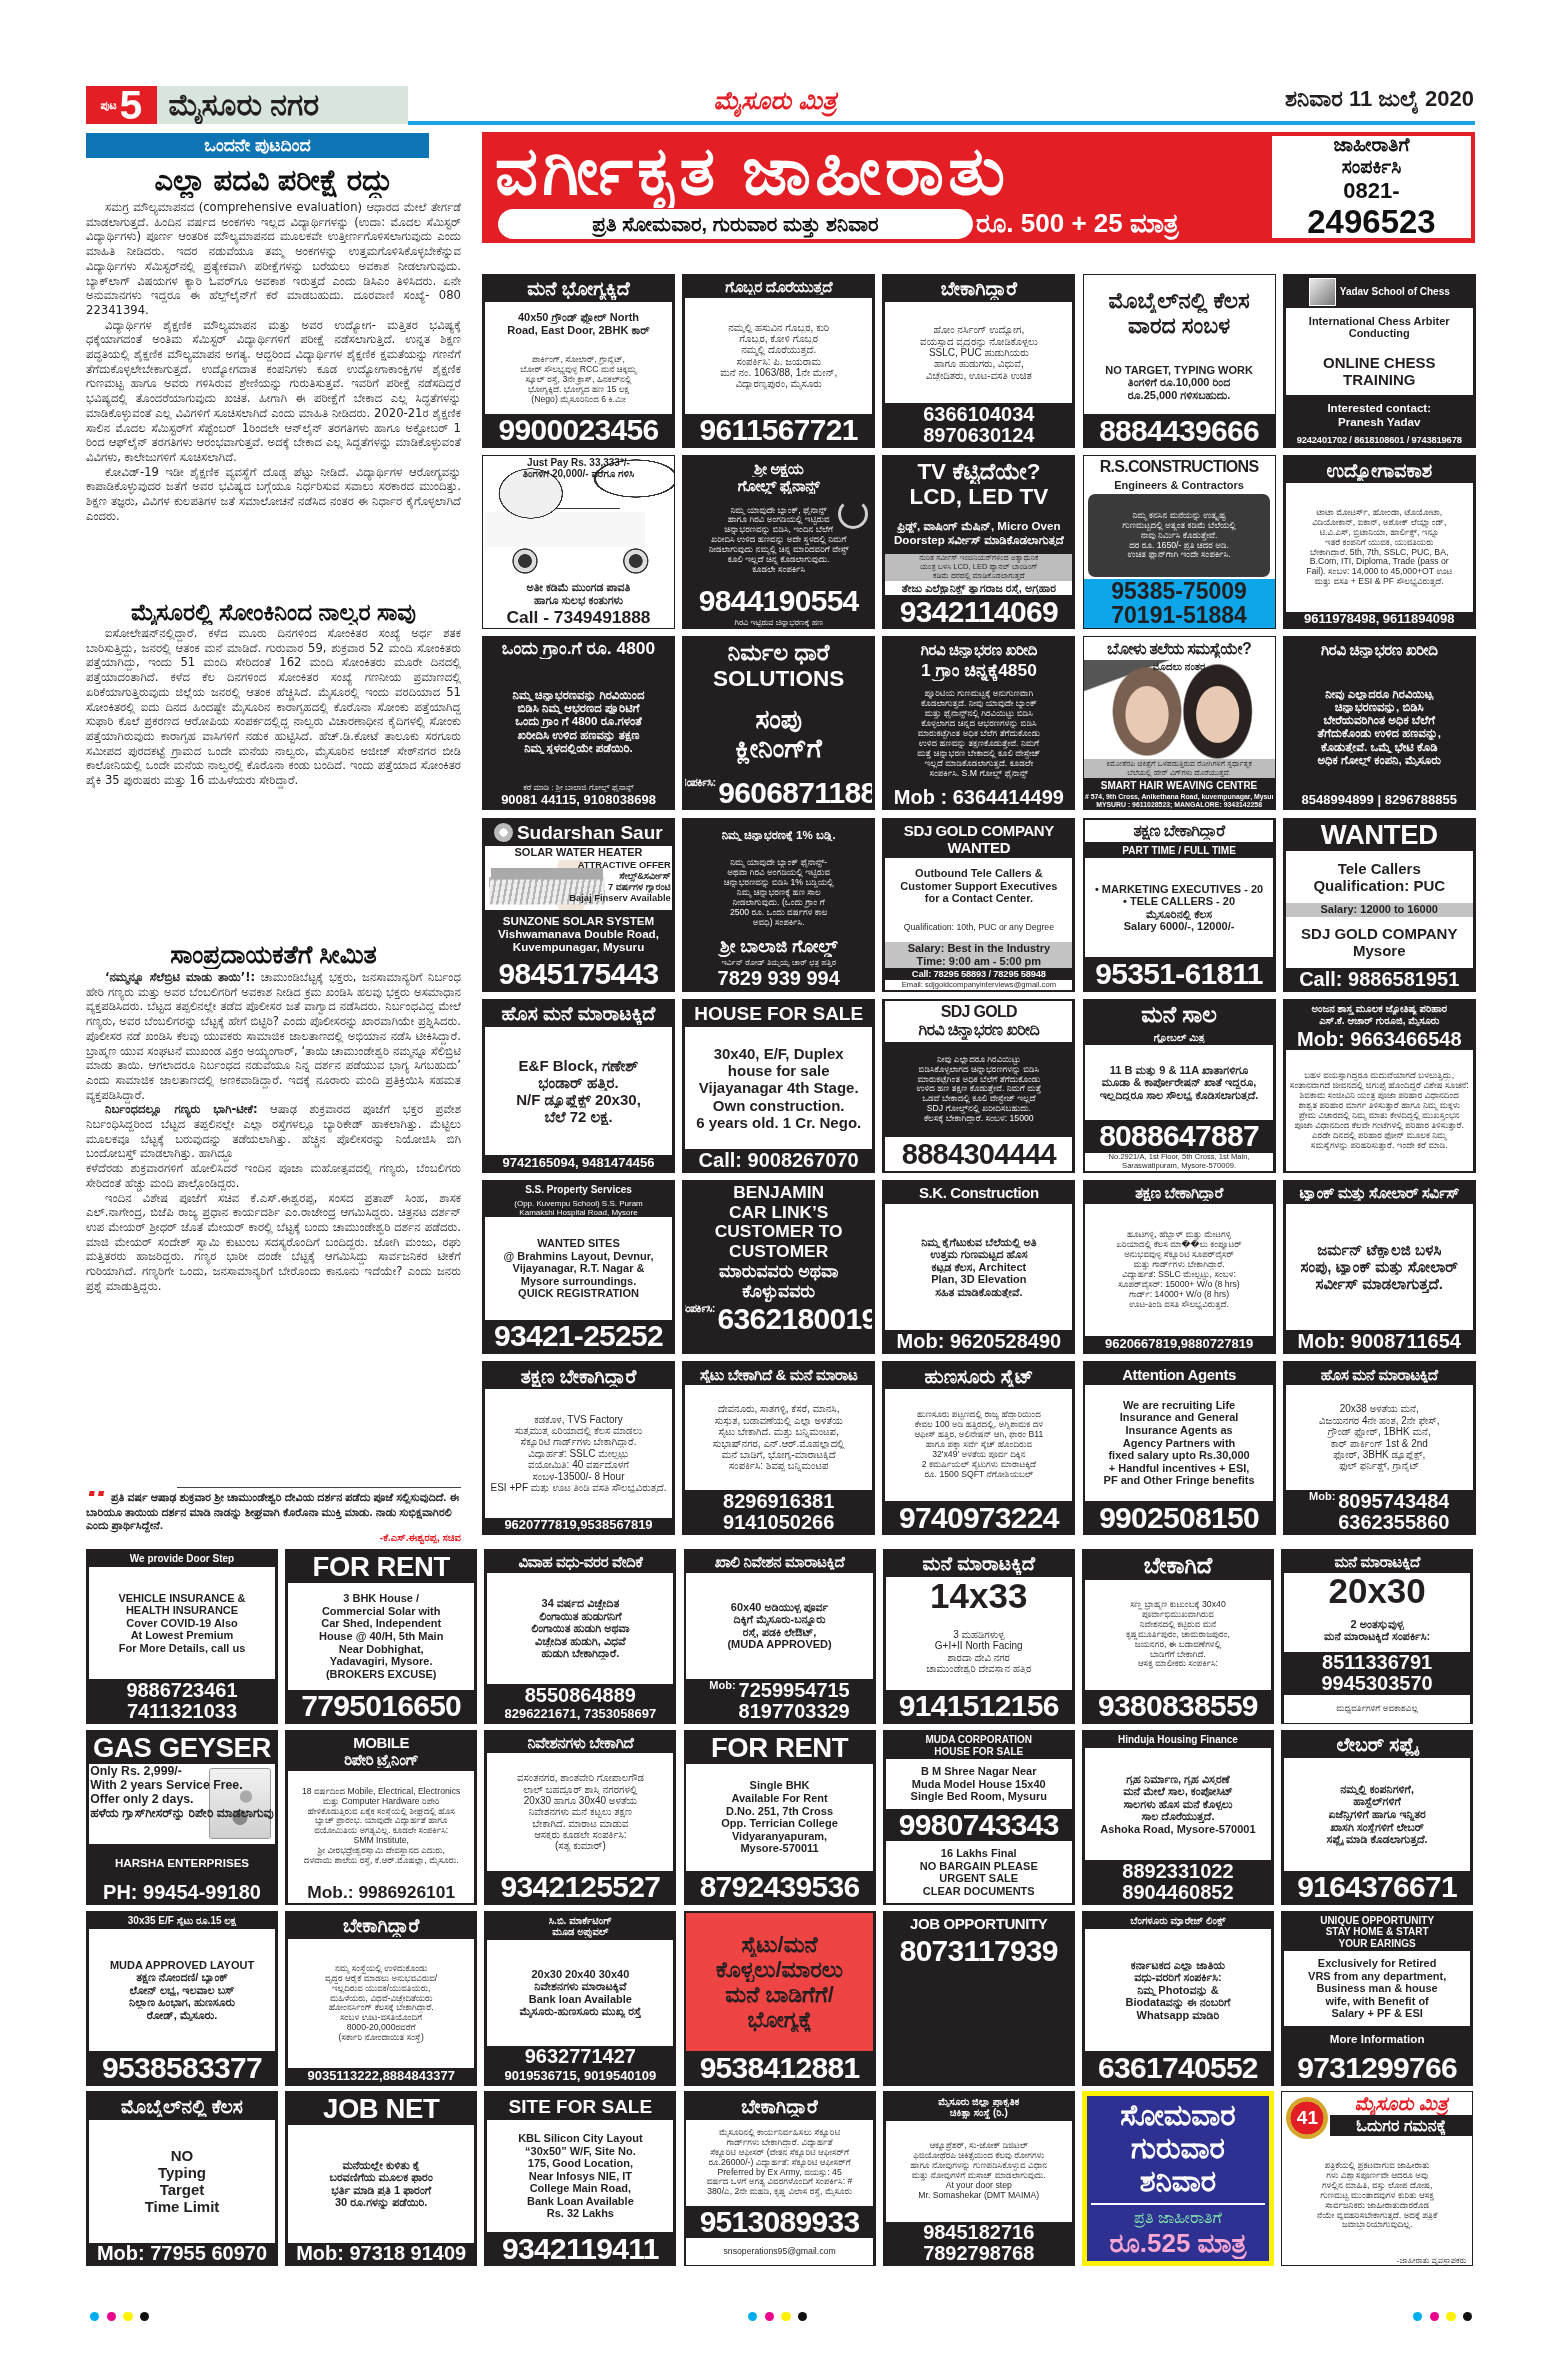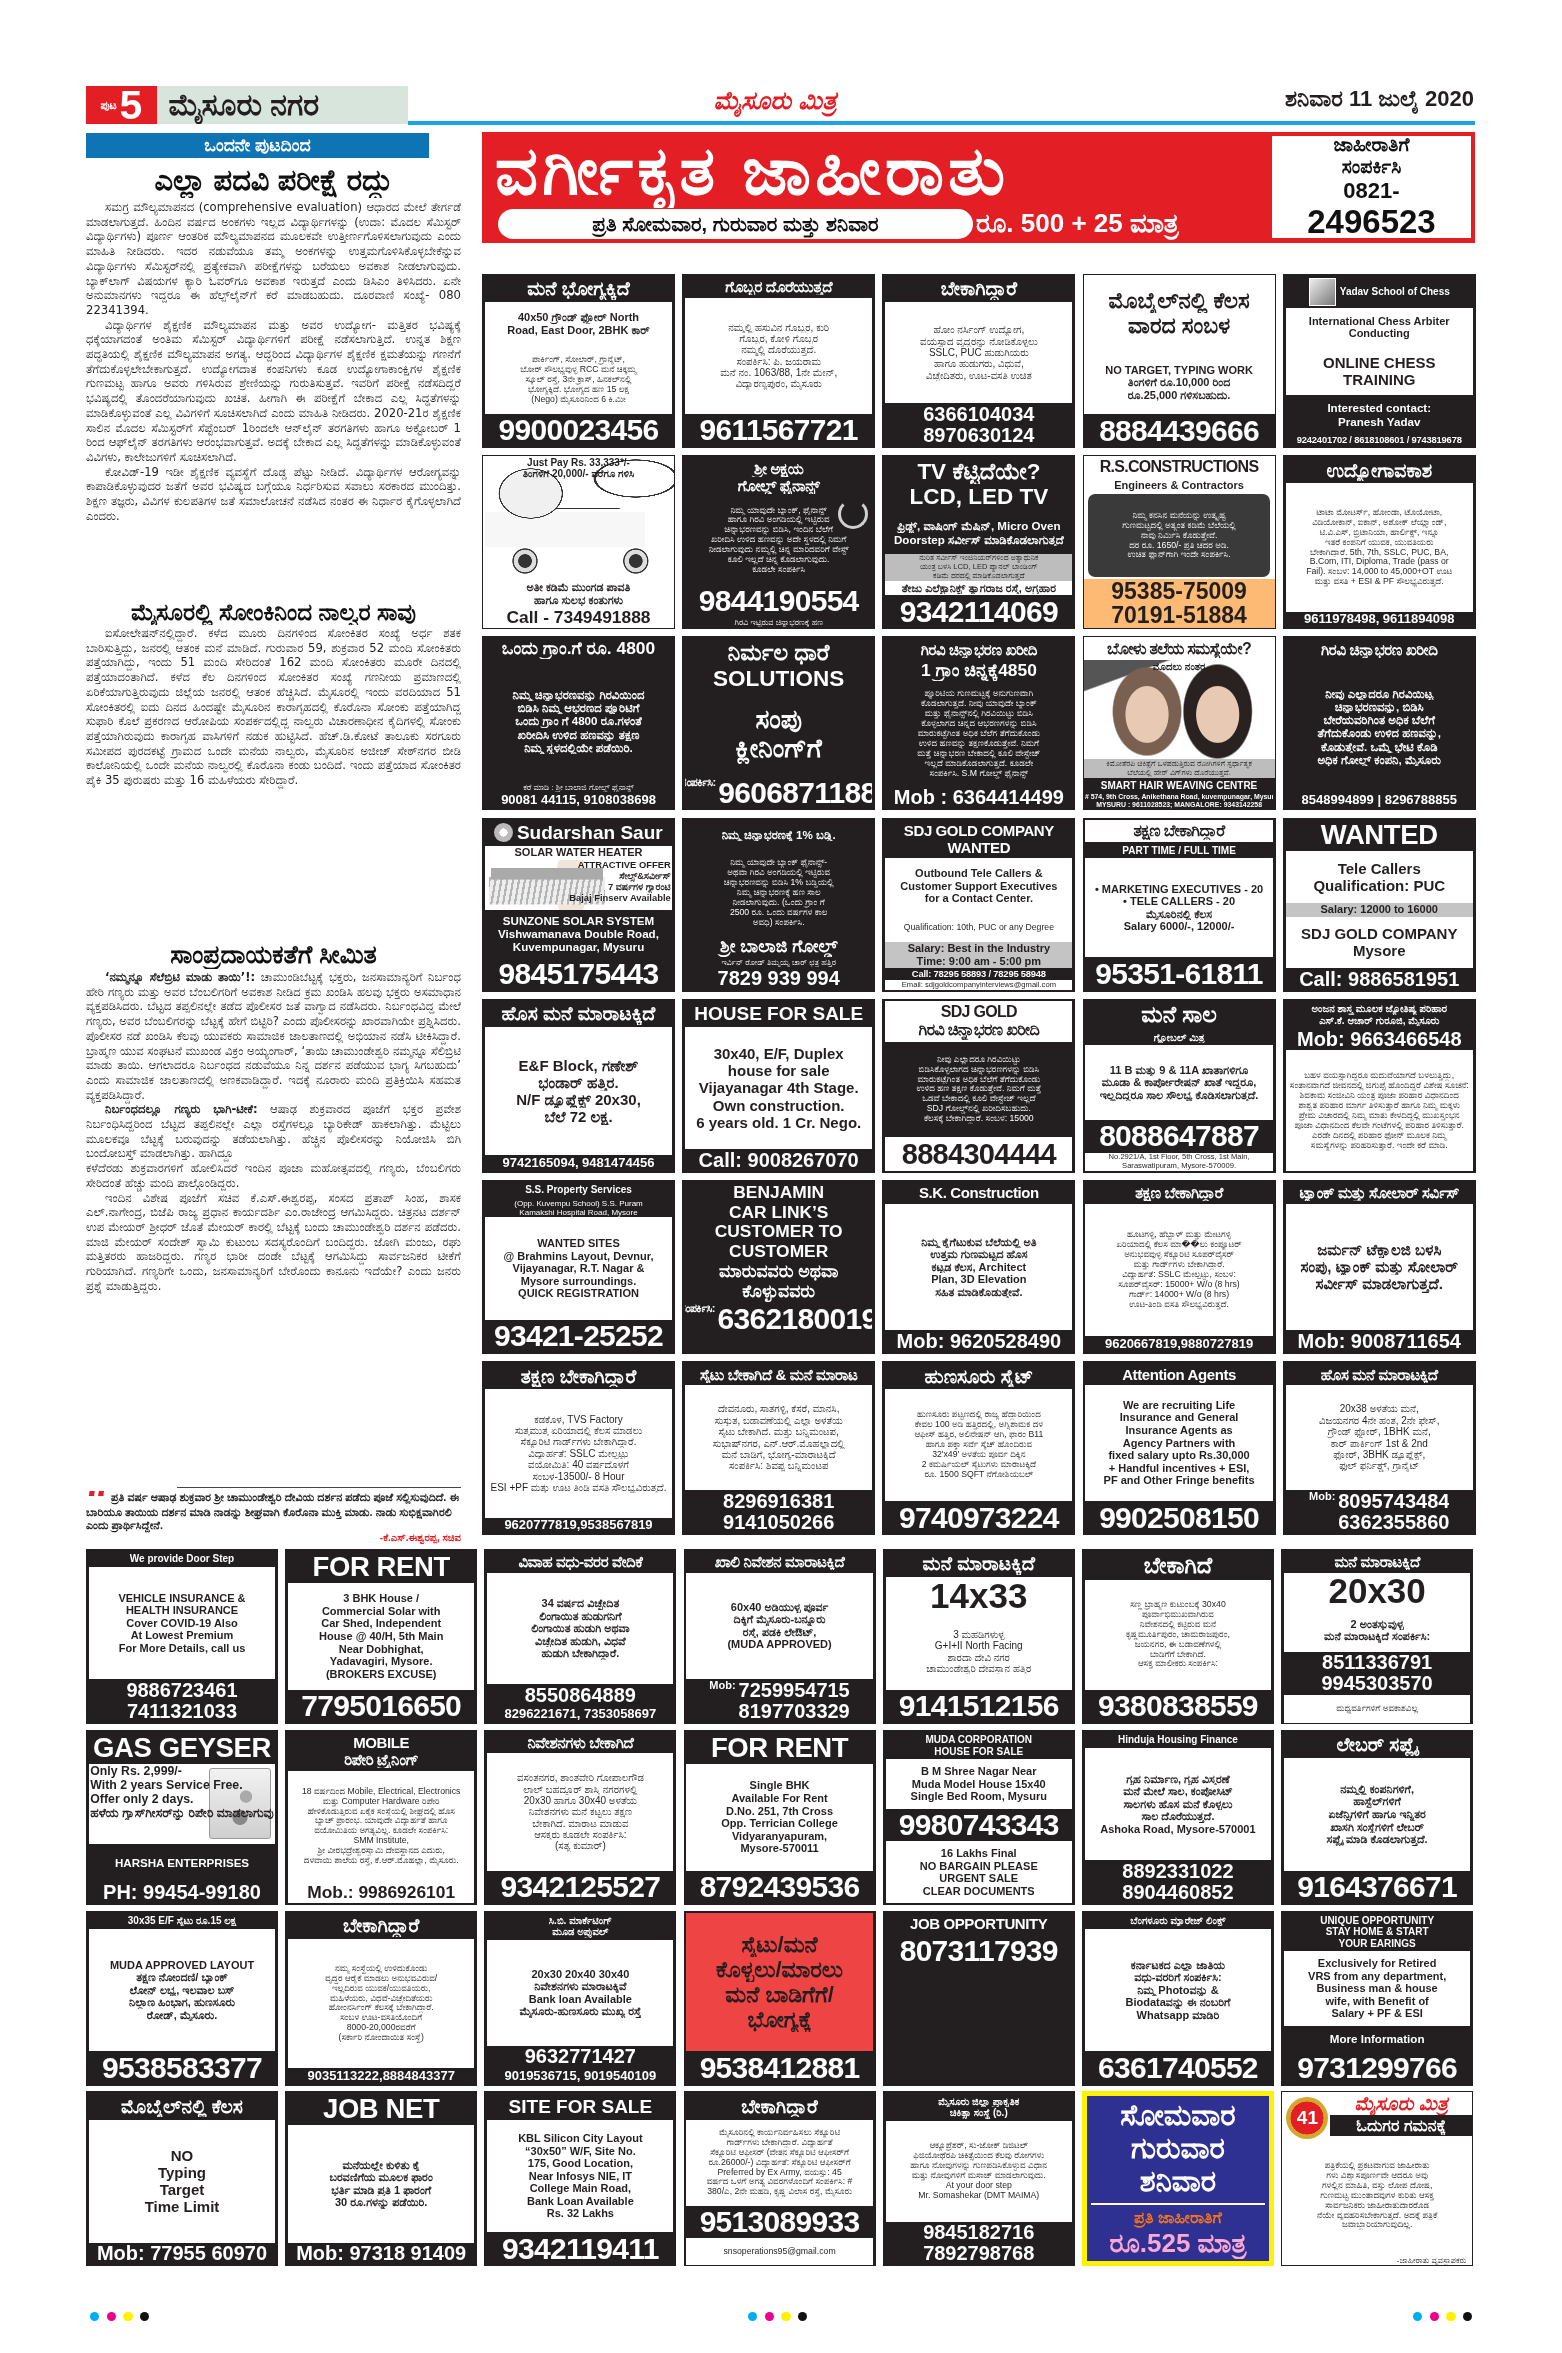--- a/index.html
+++ b/index.html
@@ -87,28 +87,28 @@
 .r-dark-note{font-size:8px}
 .r-dark-xs{font-size:6.9px;font-weight:bold}
 .r-dark-round{background:#3a3a3a;color:#fff;font-size:8.7px;border-radius:7.2px;margin:1.4px 4.3px;padding:2.9px;flex:1 1 auto;display:flex;flex-direction:column;justify-content:center}
 .r-grey{background:var(--grey);color:var(--ink);font-size:11px;font-weight:bold}
 .r-grey-sm{background:#bdbdbd;color:var(--ink);font-size:7.6px}
 .r-phone{font-size:30px;font-weight:bold;letter-spacing:-0.7px;line-height:1.05}
 .r-phone-md{font-size:20px;font-weight:bold;line-height:1.05}
 .r-phone-sm{font-size:13px;font-weight:bold}
 .r-phone-xs{font-size:9.4px;font-weight:bold;letter-spacing:-0.2px}
 .r-phone-light{background:#fff;color:var(--ink);font-size:29px;font-weight:bold;letter-spacing:-0.7px}
-.r-phone-light-lg{background:#fdba74;color:var(--ink);font-size:23px;font-weight:bold;line-height:1.05}
+.r-phone-light-lg{background:#0ea5e9;color:var(--ink);font-size:23px;font-weight:bold;line-height:1.05}
 .r-phone-light-md{background:#fff;color:var(--ink);font-size:17.4px;font-weight:bold}
 .r-image{background:#fff;color:var(--ink);font-size:10px;font-weight:bold;justify-content:flex-start !important}
 .r-image .lns{position:relative;z-index:1}
 .r-image:has(.ic-gas-geyser-photo){text-align:left;font-size:12.3px}
 .r-image:has(.ic-solar-water-heater-photo){text-align:right;font-size:9.4px}
 .r-blue-xl{color:#fff;font-size:29px;font-weight:bold}
-.r-blue-md{color:#f97316;font-size:16px;font-weight:bold;border-top:2.9px solid #fff;margin:4.3px 4.3px 0;padding-top:4.3px}
+.r-blue-md{color:#86efac;font-size:16px;font-weight:normal;border-top:2.9px solid #fff;margin:4.3px 4.3px 0;padding-top:4.3px}
 .r-blue-lg{color:#f9a8d4;font-size:26px;font-weight:bold}
 .r-badge{position:absolute;left:4.3px;top:4.3px;width:42px;height:42px;border-radius:50%;background:radial-gradient(circle,#e31e24 0 55%,#d4a72c 56% 100%);color:#fff;font-size:19px;font-weight:bold;line-height:42px;padding:0;z-index:2}
 .r-logo-red{color:var(--red);font-size:19px;font-weight:bold;font-style:italic;margin-left:48px}
 .r-head-notice{background:var(--ink);color:#fff;font-size:16px;font-weight:bold;margin-left:48px;padding:1.4px}
 .r-sig{color:var(--ink);font-size:8px;text-align:right;padding-right:5.8px}
 
 
 .icon{display:inline-block;flex:0 0 auto}
 .ic-chess-school-logo{width:27.5px;height:27.5px;background:linear-gradient(135deg,#eee,#777);border:0.7px solid #fff}
 .ic-sudarshan-logo{width:19px;height:19px;border-radius:50%;background:radial-gradient(circle,#fff 0 30%,#bbb 31% 100%)}

